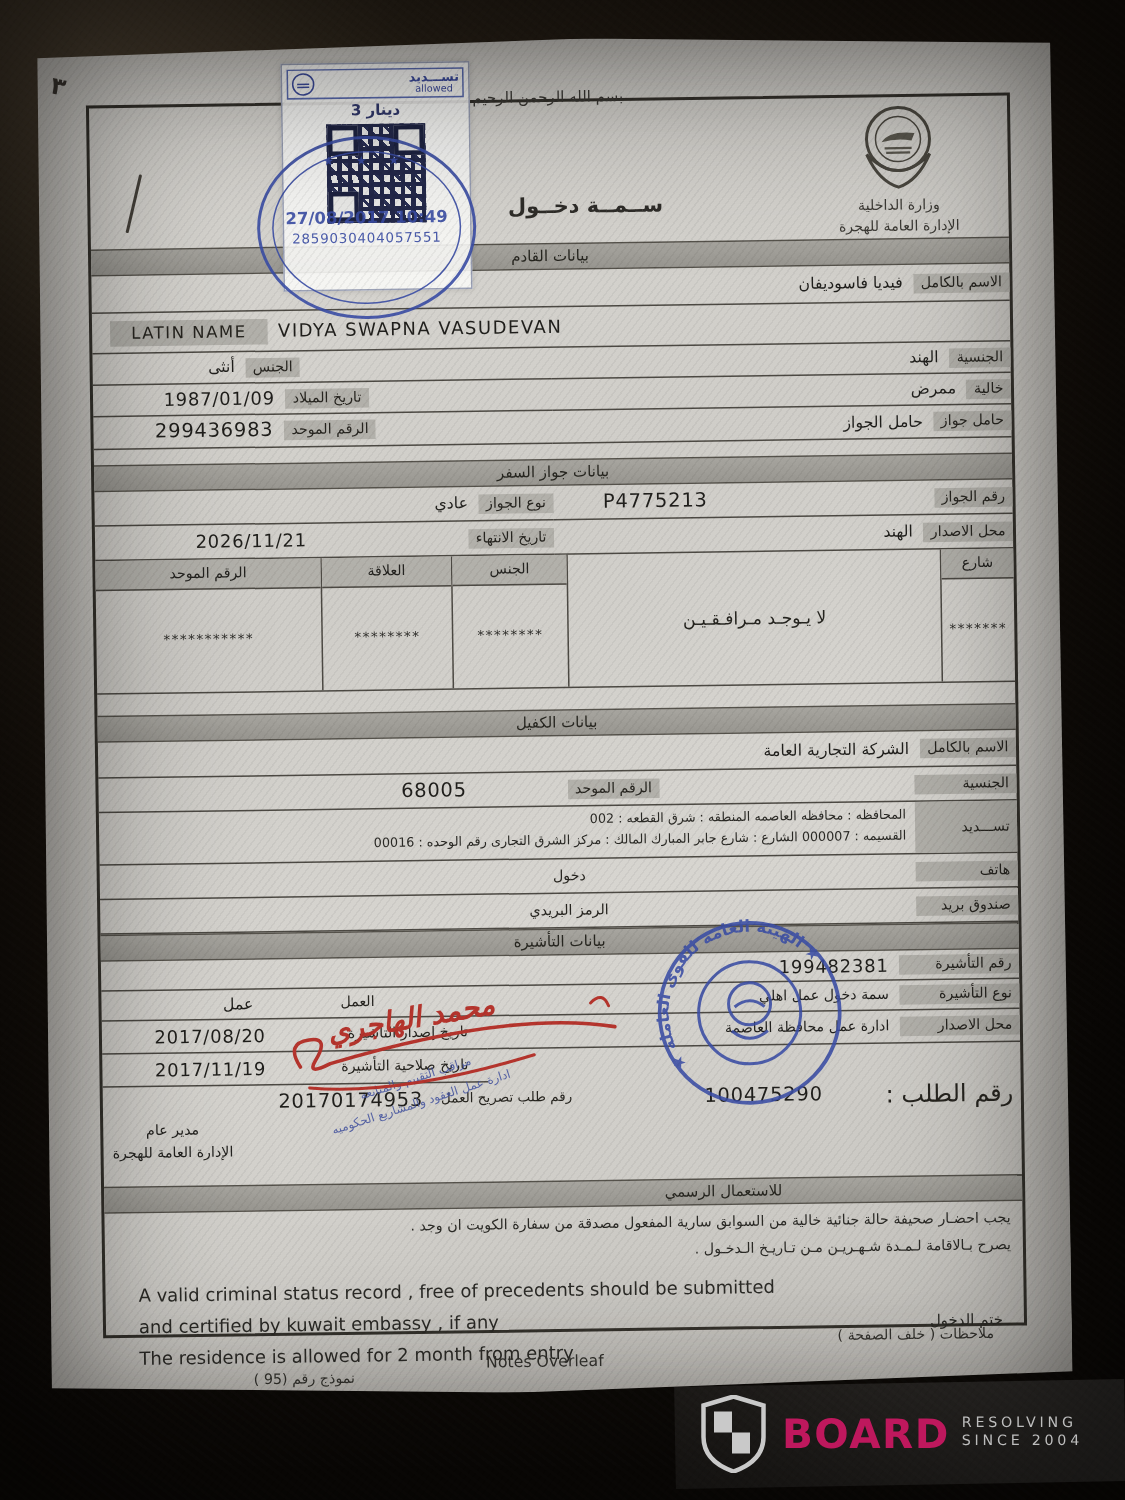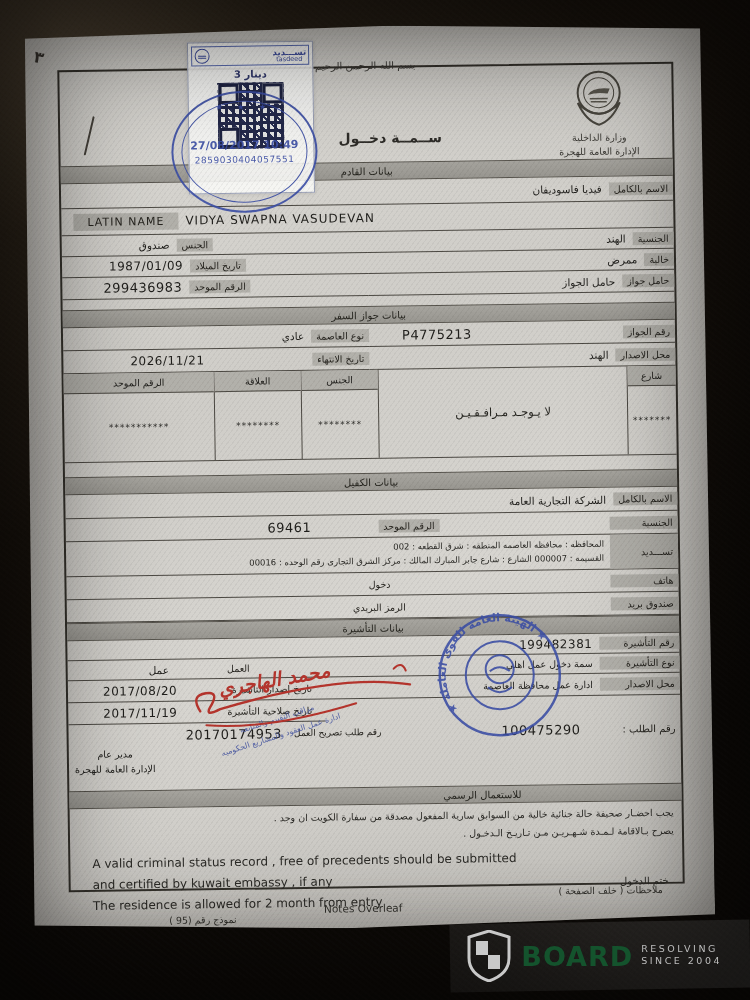--- a/index.html
+++ b/index.html
@@ -98,21 +98,21 @@
   
   .mark-top{position:absolute;left:34px;top:48px;color:#3c3731;font-size:16px;font-weight:bold;transform:rotate(12deg);}
   .pen-stroke{position:absolute;left:66px;top:86px;width:2px;height:40px;background:#45413a;transform:rotate(14deg);border-radius:2px;}
   
   .wm{position:absolute;right:28px;bottom:18px;display:flex;align-items:center;gap:10px;z-index:20;}
   .wm-strip{position:absolute;right:0;bottom:10px;width:300px;height:68px;
     background:linear-gradient(90deg,rgba(200,200,200,.10),rgba(230,230,230,.16));transform:rotate(-1deg);}
   .wm-text{display:flex;flex-direction:column;line-height:.95;}
   .wm-line1{font-size:27px;font-weight:bold;letter-spacing:1px;color:#c9c9c9;}
   .wm-line2{display:flex;align-items:flex-end;gap:8px;}
-  .wm-board{font-size:27px;font-weight:bold;letter-spacing:1px;color:#14532d;}
+  .wm-board{font-size:27px;font-weight:bold;letter-spacing:1px;color:#be185d;}
   .wm-tag{display:flex;flex-direction:column;font-size:9.5px;letter-spacing:2.5px;color:#bdbdbd;line-height:1.25;padding-bottom:3px;}
 </style>
 </head>
 <body>
 
 <div class="paper">
   <span class="pen-stroke"></span>
 
   <div class="frame">
 
@@ -131,21 +131,21 @@
         <div>الإدارة العامة للهجرة</div>
       </div>
     </div>
 
     <div class="doc-title">ســمــة دخــول</div>
 
     <div class="tasdeed">
       <div class="tas-head">
         <div class="tas-brand">
           <span>تســـديد</span>
-          <small>tasdeed</small>
+          <small>allowed</small>
         </div>
         <svg width="16" height="16" viewBox="0 0 16 16">
           <circle cx="8" cy="8" r="7" fill="none" stroke="#3d4c9d" stroke-width="1"></circle>
           <path d="M4 8 h8 M4 10 h8" stroke="#3d4c9d" stroke-width="1"></path>
         </svg>
       </div>
       <div class="tas-amount">3 دينار</div>
       <div class="qr">
           <i></i>
           <i></i>
@@ -174,21 +174,21 @@
       </div>
 
       <div class="row noline">
         <div class="half" style="border-bottom:1px solid #4c4943;min-height:20px">
           <span class="lbl">الجنسية</span>
           <span class="val">الهند</span>
         </div>
         <div class="half" style="border-bottom:1px solid #4c4943;min-height:20px">
           <span class="sp"></span>
           <span class="lbl">الجنس</span>
-          <span class="val">صندوق</span>
+          <span class="val">أنثى</span>
           <span style="width:70px"></span>
         </div>
       </div>
 
       <div class="row noline">
         <div class="half" style="border-bottom:1px solid #4c4943;min-height:20px">
           <span class="lbl">خالية</span>
           <span class="val">ممرض</span>
         </div>
         <div class="half" style="border-bottom:1px solid #4c4943;min-height:20px">
@@ -215,21 +215,21 @@
       <div class="bar" style="margin-top:10px">بيانات جواز السفر</div>
 
       <div class="row noline">
         <div class="half" style="border-bottom:1px solid #4c4943;min-height:22px">
           <span class="lbl">رقم الجواز</span>
           <span class="sp"></span>
           <span class="val num" style="font-size:13px">P4775213</span>
           <span style="width:26px"></span>
         </div>
         <div class="half" style="border-bottom:1px solid #4c4943;min-height:22px">
-          <span class="lbl">نوع العاصمة</span>
+          <span class="lbl">نوع الجواز</span>
           <span class="val">عادي</span>
         </div>
       </div>
 
       <div class="row noline">
         <div class="half" style="border-bottom:1px solid #4c4943;min-height:22px">
           <span class="lbl">محل الاصدار</span>
           <span class="val">الهند</span>
         </div>
         <div class="half" style="border-bottom:1px solid #4c4943;min-height:22px">
@@ -267,21 +267,21 @@
       <div class="row" style="min-height:23px">
         <span class="lbl">الاسم بالكامل</span>
         <span class="val">الشركة التجارية العامة</span>
       </div>
 
       <div class="row" style="min-height:22px">
         <span class="lbl" style="min-width:58px">الجنسية</span>
         <span style="width:170px"></span>
         <span class="lbl">الرقم الموحد</span>
         <span style="width:60px"></span>
-        <span class="val num" style="font-size:13px">69461</span>
+        <span class="val num" style="font-size:13px">68005</span>
       </div>
 
       <div class="row" style="min-height:34px;align-items:flex-start">
         <span class="lbl" style="min-width:58px;align-self:stretch;display:flex;align-items:center">تســـديد</span>
         <div class="addr">
           <div>المحافظه : محافظه العاصمه المنطقه : شرق القطعه : 002</div>
           <div>القسيمه : 000007 الشارع : شارع جابر المبارك المالك : مركز الشرق التجارى رقم الوحده : 00016</div>
         </div>
       </div>
 
@@ -337,21 +337,21 @@
           <div class="visa-left" style="border-bottom:1px solid #4c4943;min-height:21px">
             <span style="width:8px"></span>
             <span class="lbl" style="background:transparent">تاريخ صلاحية التأشيرة</span>
             <span class="sp"></span>
             <span class="val num">2017/11/19</span>
             <span style="width:28px"></span>
           </div>
         </div>
 
         <div class="row noline" style="min-height:22px">
-          <span class="lbl" style="background:transparent;font-size:10px">رقم الطلب :</span>
+          <span class="lbl" style="background:transparent;font-size:16px">رقم الطلب :</span>
           <span style="width:30px"></span>
           <span class="val num" style="font-size:13px">100475290</span>
           <span class="sp"></span>
           <span class="lbl" style="background:transparent;font-size:9px">رقم طلب تصريح العمل</span>
           <span class="val num" style="font-size:13px">20170174953</span>
           <span style="width:110px"></span>
         </div>
 
         <div class="row noline" style="min-height:30px">
           <span class="sp"></span>

